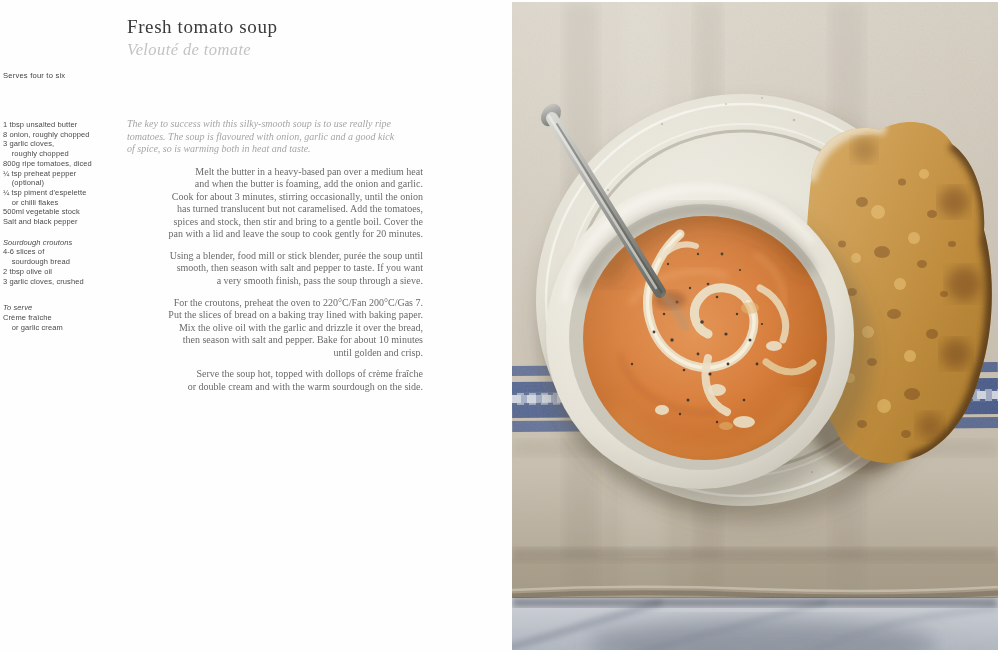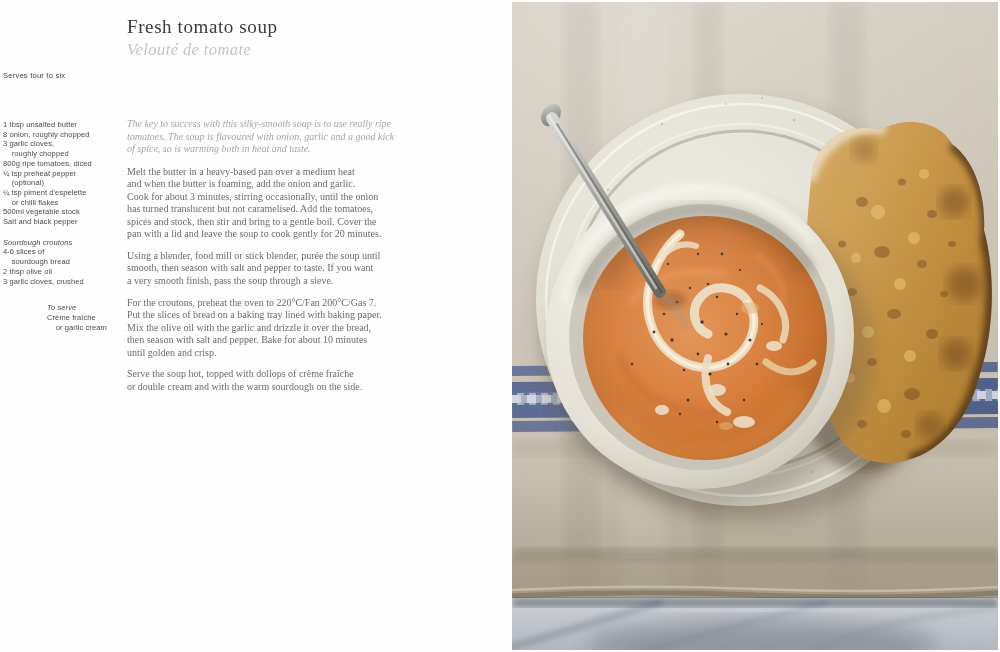--- a/index.html
+++ b/index.html
@@ -8,27 +8,27 @@
   
   .left-page{position:absolute;left:0;top:0;width:512px;height:652px;background:#fefefe;}
   .serves{position:absolute;left:3px;top:44px;font-size:7.6px;letter-spacing:.2px;color:#3f3f3f;margin-top:27px;}
   .title{position:absolute;left:127px;top:16px;font-family:"Liberation Serif",serif;
          font-weight:400;font-size:19px;letter-spacing:.6px;color:#3a3a3a;margin:0;}
   .subtitle{position:absolute;left:127px;top:40px;font-family:"Liberation Serif",serif;
          font-weight:400;font-style:italic;font-size:16.5px;letter-spacing:.4px;color:#c3c3c3;margin:0;}
   .ingredients{position:absolute;left:3px;top:120px;width:118px;font-size:7.5px;
          line-height:9.7px;color:#4a4a4a;letter-spacing:.1px;}
   .ing-group:nth-child(2){margin-top:11px;}
-  .ing-group:nth-child(3){margin-top:17px;margin-left:44px;}
+  .ing-group:nth-child(3){margin-top:17px;}
   .ing-heading{font-style:italic;}
   .ing-line{white-space:pre-wrap;}
   .body-col{position:absolute;left:127px;top:118px;width:296px;
          font-family:"Liberation Serif",serif;font-size:10px;line-height:12.55px;}
   .intro{color:#a5a5a5;font-style:italic;margin:0 0 10px 0;white-space:pre-line;}
-  .steps p{color:#6a6a6a;margin:0 0 9px 0;white-space:pre-line;}
+  .steps p{color:#6a6a6a;margin:0 0 9px 0;white-space:pre-line;text-align:right;}
   .page-footer{position:absolute;left:127px;top:671px;font-size:7.5px;letter-spacing:.2px;}
   .page-num{color:#9f9f9f;margin-right:9px;}
   .section-name{color:#4c4c4c;}
   
   .photo{position:absolute;left:512px;top:2px;width:486px;height:648px;overflow:hidden;}
   .photo svg{display:block;width:100%;height:100%;}
 </style>
 </head>
 <body>
 

